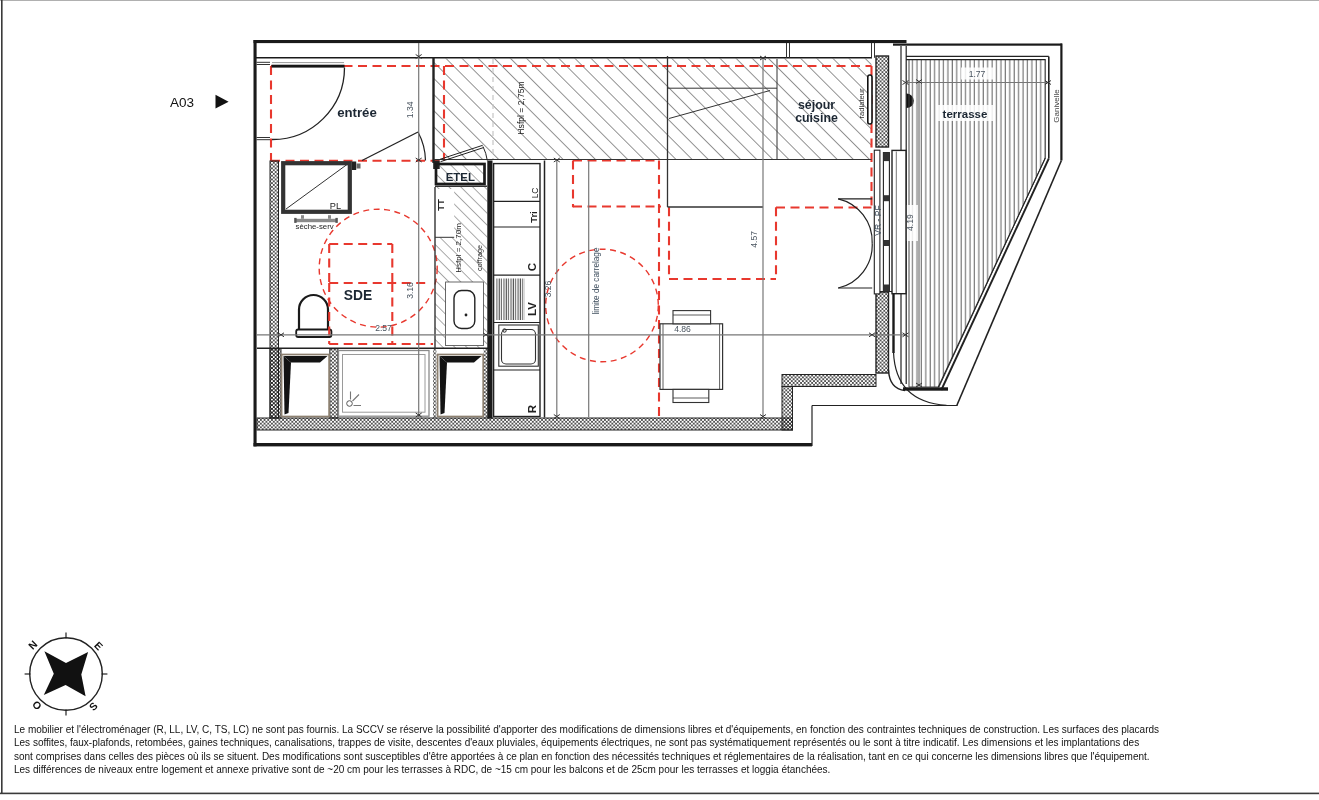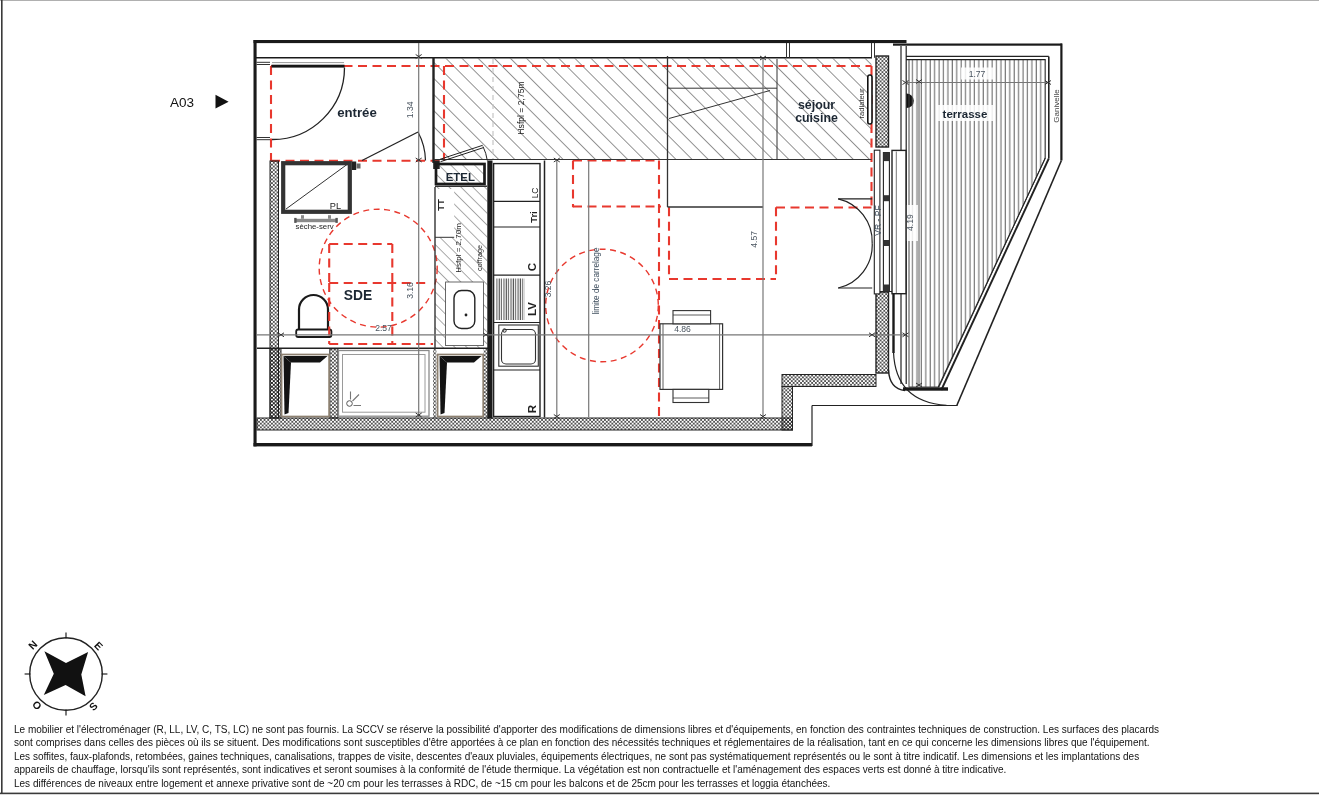--- a/index.html
+++ b/index.html
@@ -303,18 +303,17 @@
 <text font-size="10.5" font-weight="bold" fill="#111" text-anchor="middle" transform="translate(35.5,647.5) rotate(-45)">N</text>
 <text font-size="10.5" font-weight="bold" fill="#111" text-anchor="middle" transform="translate(96,648.5) rotate(45)">E</text>
 <text font-size="10.5" font-weight="bold" fill="#111" text-anchor="middle" transform="translate(34.5,708) rotate(45)">O</text>
 <text font-size="10.5" font-weight="bold" fill="#111" text-anchor="middle" transform="translate(96,709) rotate(-45)">S</text>
 </g>
 </svg>
 
 
 <div class="ft" style="top:723px;line-height:13.4px;">
 <div>Le mobilier et l'électroménager (R, LL, LV, C, TS, LC) ne sont pas fournis. La SCCV se réserve la possibilité d'apporter des modifications de dimensions libres et d'équipements, en fonction des contraintes techniques de construction. Les surfaces des placards</div>
+<div>Les soffites, faux-plafonds, retombées, gaines techniques, canalisations, trappes de visite, descentes d'eaux pluviales, équipements électriques, ne sont pas systématiquement représentés ou le sont à titre indicatif. Les dimensions et les implantations des</div>
 <div>sont comprises dans celles des pièces où ils se situent. Des modifications sont susceptibles d'être apportées à ce plan en fonction des nécessités techniques et réglementaires de la réalisation, tant en ce qui concerne les dimensions libres que l'équipement.</div>
-<div>Les soffites, faux-plafonds, retombées, gaines techniques, canalisations, trappes de visite, descentes d'eaux pluviales, équipements électriques, ne sont pas systématiquement représentés ou le sont à titre indicatif. Les dimensions et les implantations des</div>
-<div>appareils de chauffage, lorsqu'ils sont représentés, sont indicatives et seront soumises à la conformité de l'étude thermique. La végétation est non contractuelle et l'aménagement des espaces verts est donné à titre indicative.</div>
 <div>Les différences de niveaux entre logement et annexe privative sont de ~20 cm pour les terrasses à RDC, de ~15 cm pour les balcons et de 25cm pour les terrasses et loggia étanchées.</div>
 </div>
 </div>
 
 </body></html>

